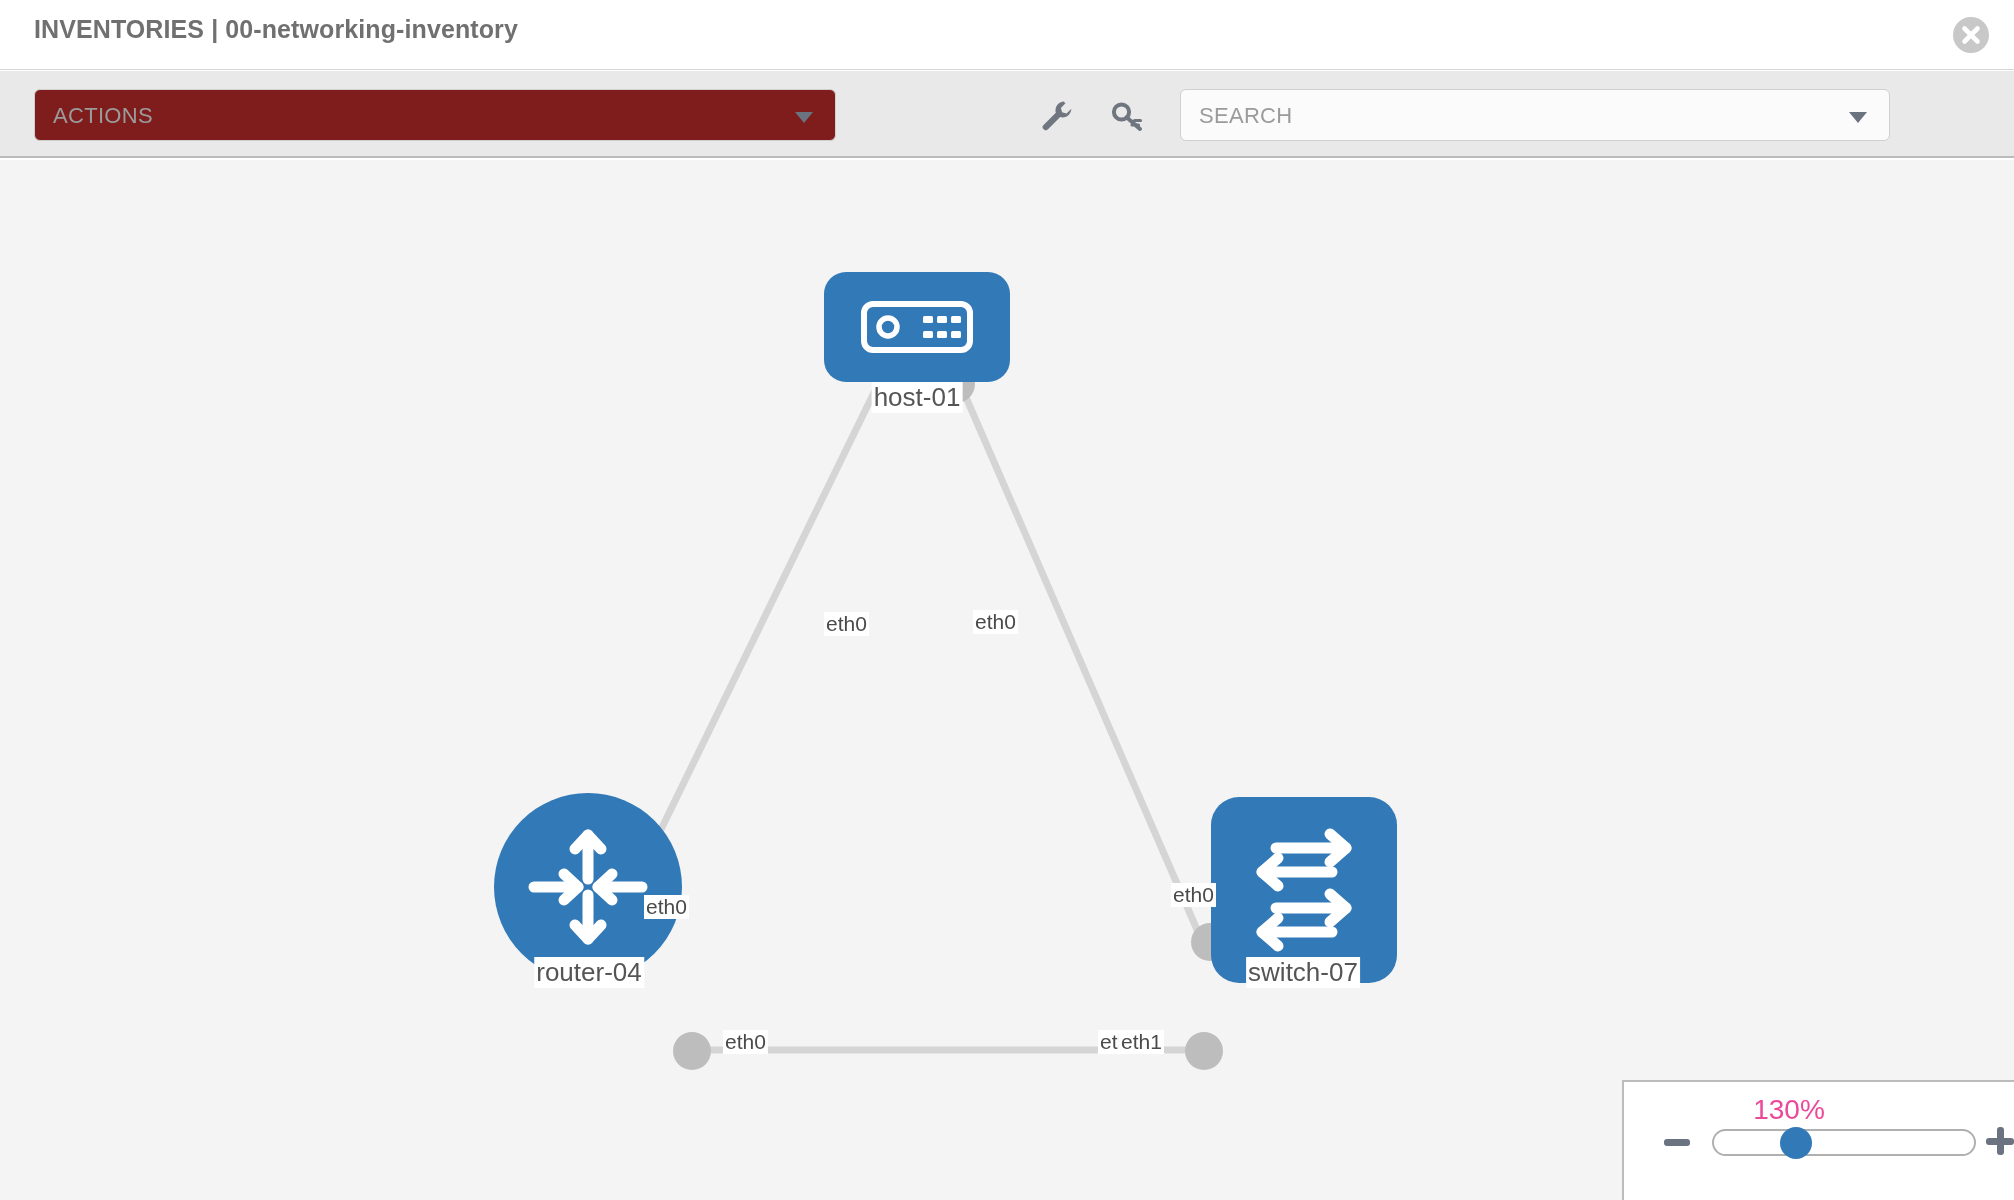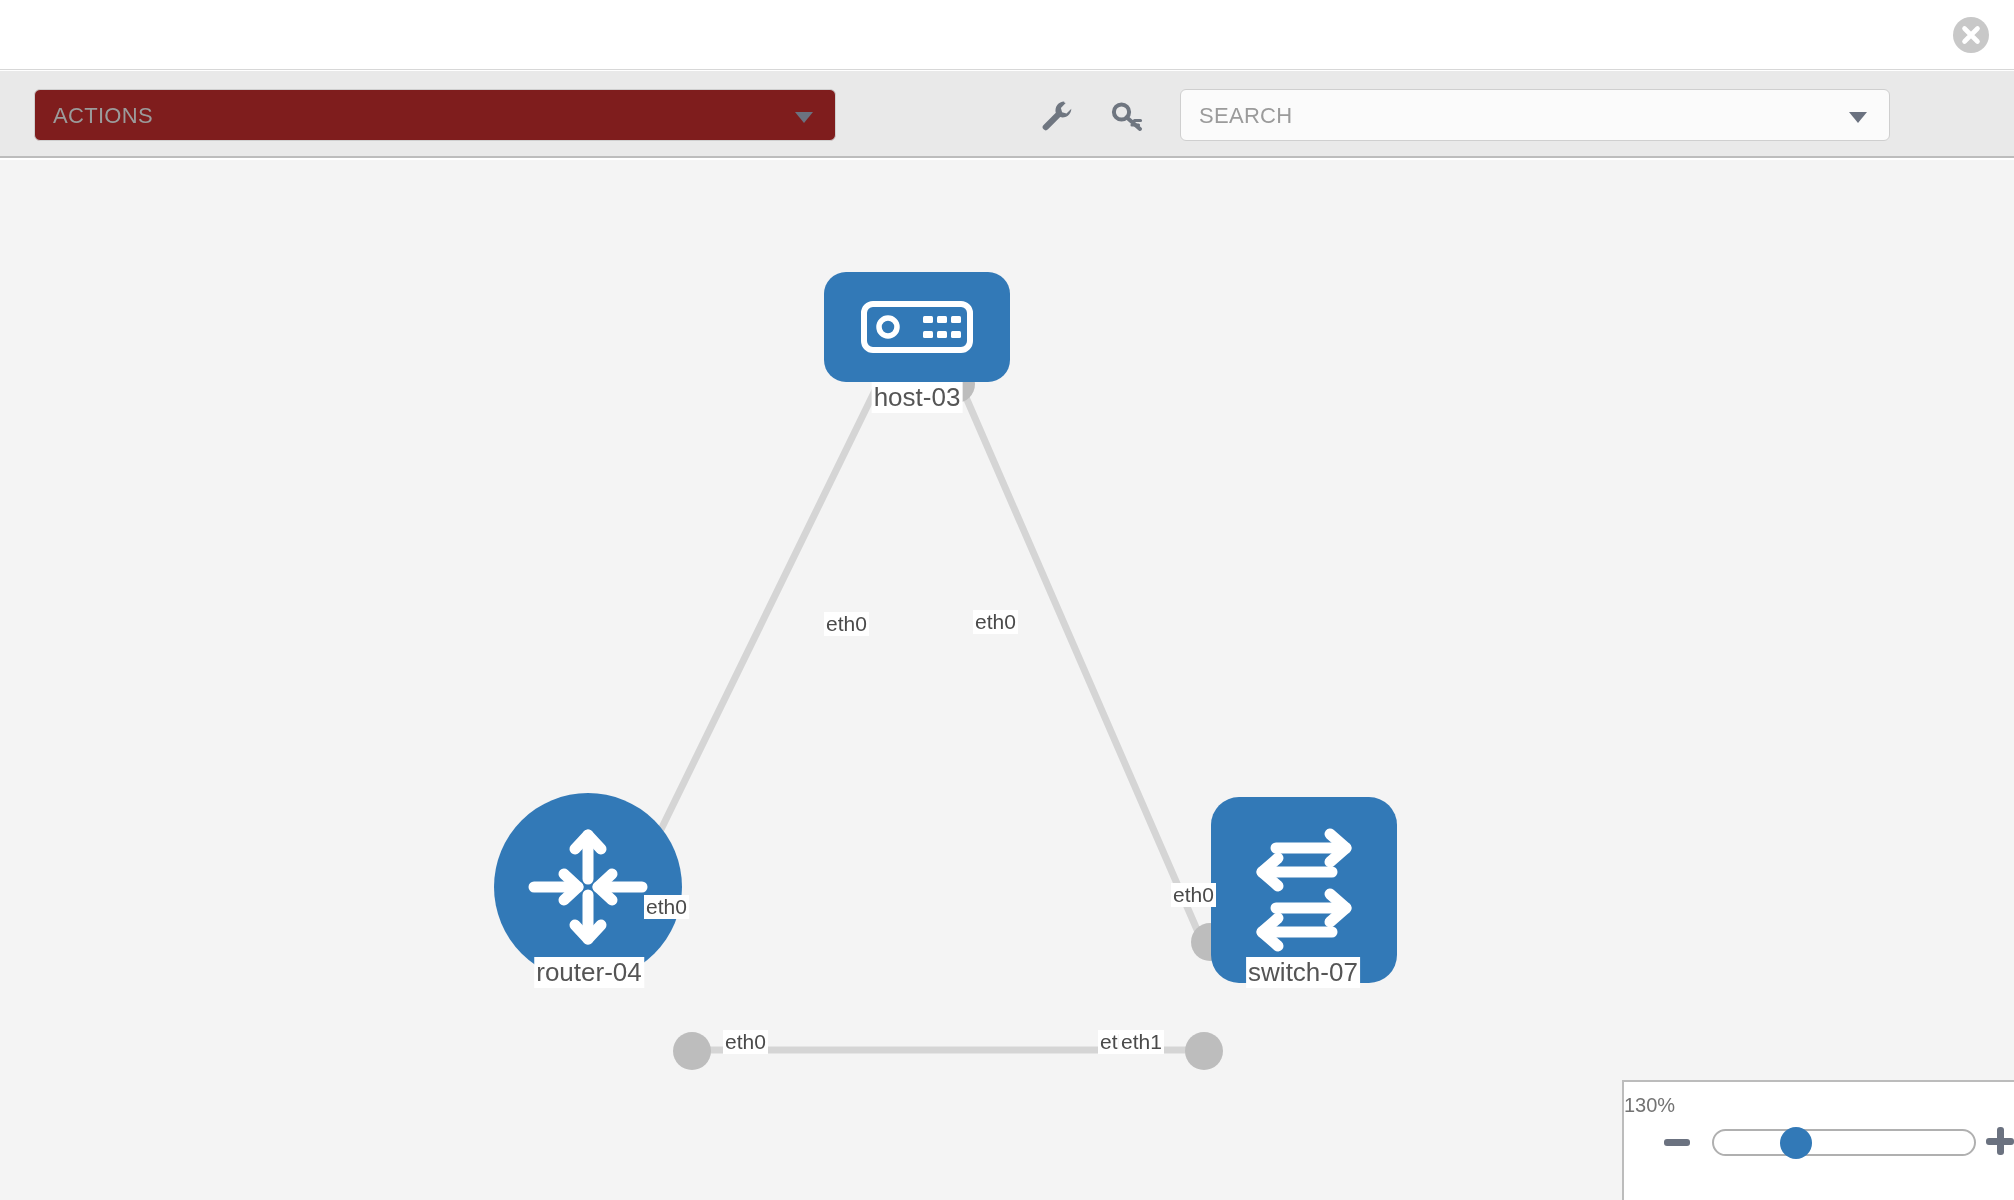--- a/index.html
+++ b/index.html
@@ -177,22 +177,23 @@
     left: 1622px; top: 1080px;
     width: 392px; height: 120px;
     background: #ffffff;
     border-top: 2px solid #bcbcbc;
     border-left: 2px solid #bcbcbc;
   }
   .zoom-value {
     position: absolute;
     left: 0; top: 12px;
     width: 330px;
-    font-size: 20px;
-    color: #737373;
+    text-align: center;
+    font-size: 28px;
+    color: #ec4899;
   }
   .zoom-minus {
     position: absolute;
     left: 40px; top: 57px;
     width: 26px; height: 7px;
     border-radius: 3px;
     background: #6b7280;
     cursor: pointer;
   }
   .zoom-track {
@@ -226,20 +227,21 @@
   }
   .zoom-plus::before { left: 0; top: 11px; width: 28px; height: 7px; }
   .zoom-plus::after  { left: 11px; top: 0; width: 7px; height: 28px; }
 </style>
 </head>
 <body>
 
 <div id="app">
 
   <div class="header">
+    <div class="header-title">INVENTORIES | 00-networking-inventory</div>
 
     <div class="close-btn">
       <svg width="36" height="36" viewBox="0 0 36 36" aria-hidden="true">
         <path d="M11.5 11.5 L24.5 24.5 M24.5 11.5 L11.5 24.5" stroke="#ffffff" stroke-width="4.6" stroke-linecap="round"></path>
       </svg>
     </div>
   </div>
 
   <div class="toolbar">
 
@@ -288,21 +290,21 @@
         <g fill="#ffffff">
           <rect x="62" y="15" width="10" height="7" rx="1.5"></rect>
           <rect x="76" y="15" width="10" height="7" rx="1.5"></rect>
           <rect x="90" y="15" width="10" height="7" rx="1.5"></rect>
           <rect x="62" y="30" width="10" height="7" rx="1.5"></rect>
           <rect x="76" y="30" width="10" height="7" rx="1.5"></rect>
           <rect x="90" y="30" width="10" height="7" rx="1.5"></rect>
         </g>
       </svg>
     </div>
-    <div class="node-label" style="left:917px; top:222px;">host-03</div>
+    <div class="node-label" style="left:917px; top:222px;">host-01</div>
 
     <div class="node" style="left:494px; top:633px; width:188px; height:188px; z-index:4;">
       <div class="node-shape circle" style="width:188px; height:188px;"></div>
       <svg style="position:absolute; left:32px; top:32px;" width="124" height="124" viewBox="0 0 124 124">
         <g fill="none" stroke="#ffffff" stroke-width="11" stroke-linecap="round" stroke-linejoin="round">
 
           <path d="M62 54 L62 10"></path>
           <path d="M49 24 L62 10 L75 24"></path>
 
           <path d="M62 70 L62 114"></path>

